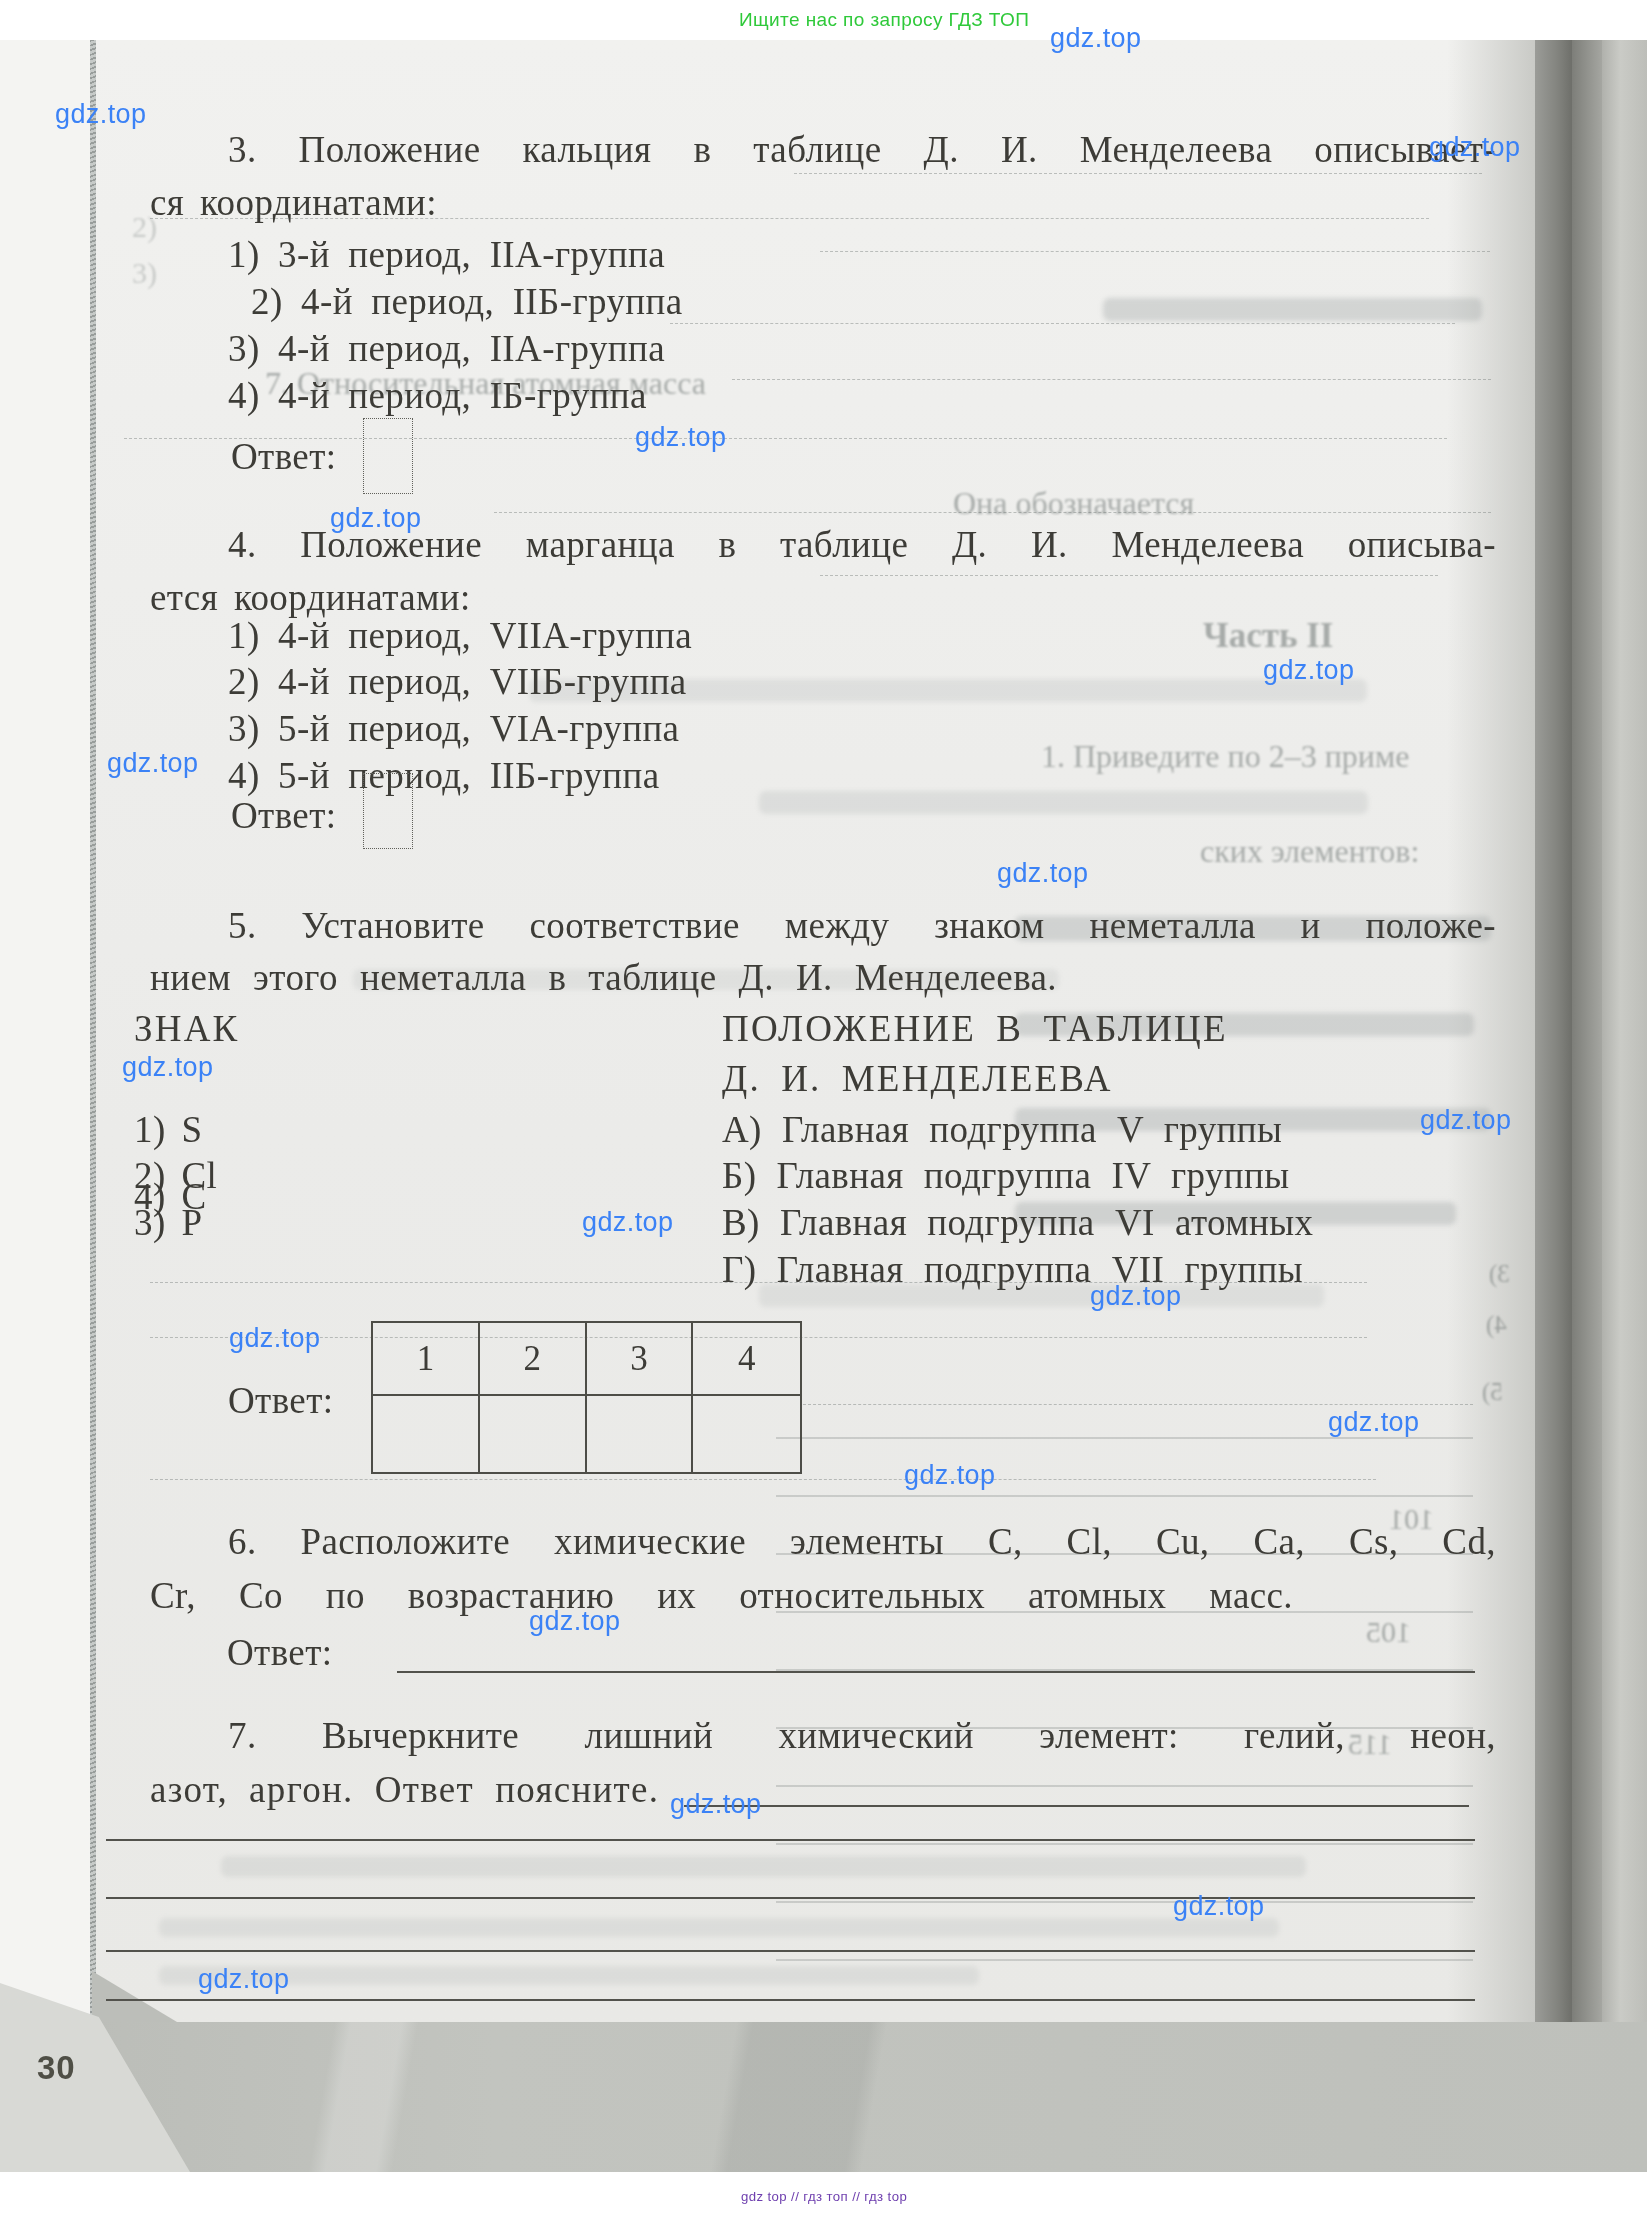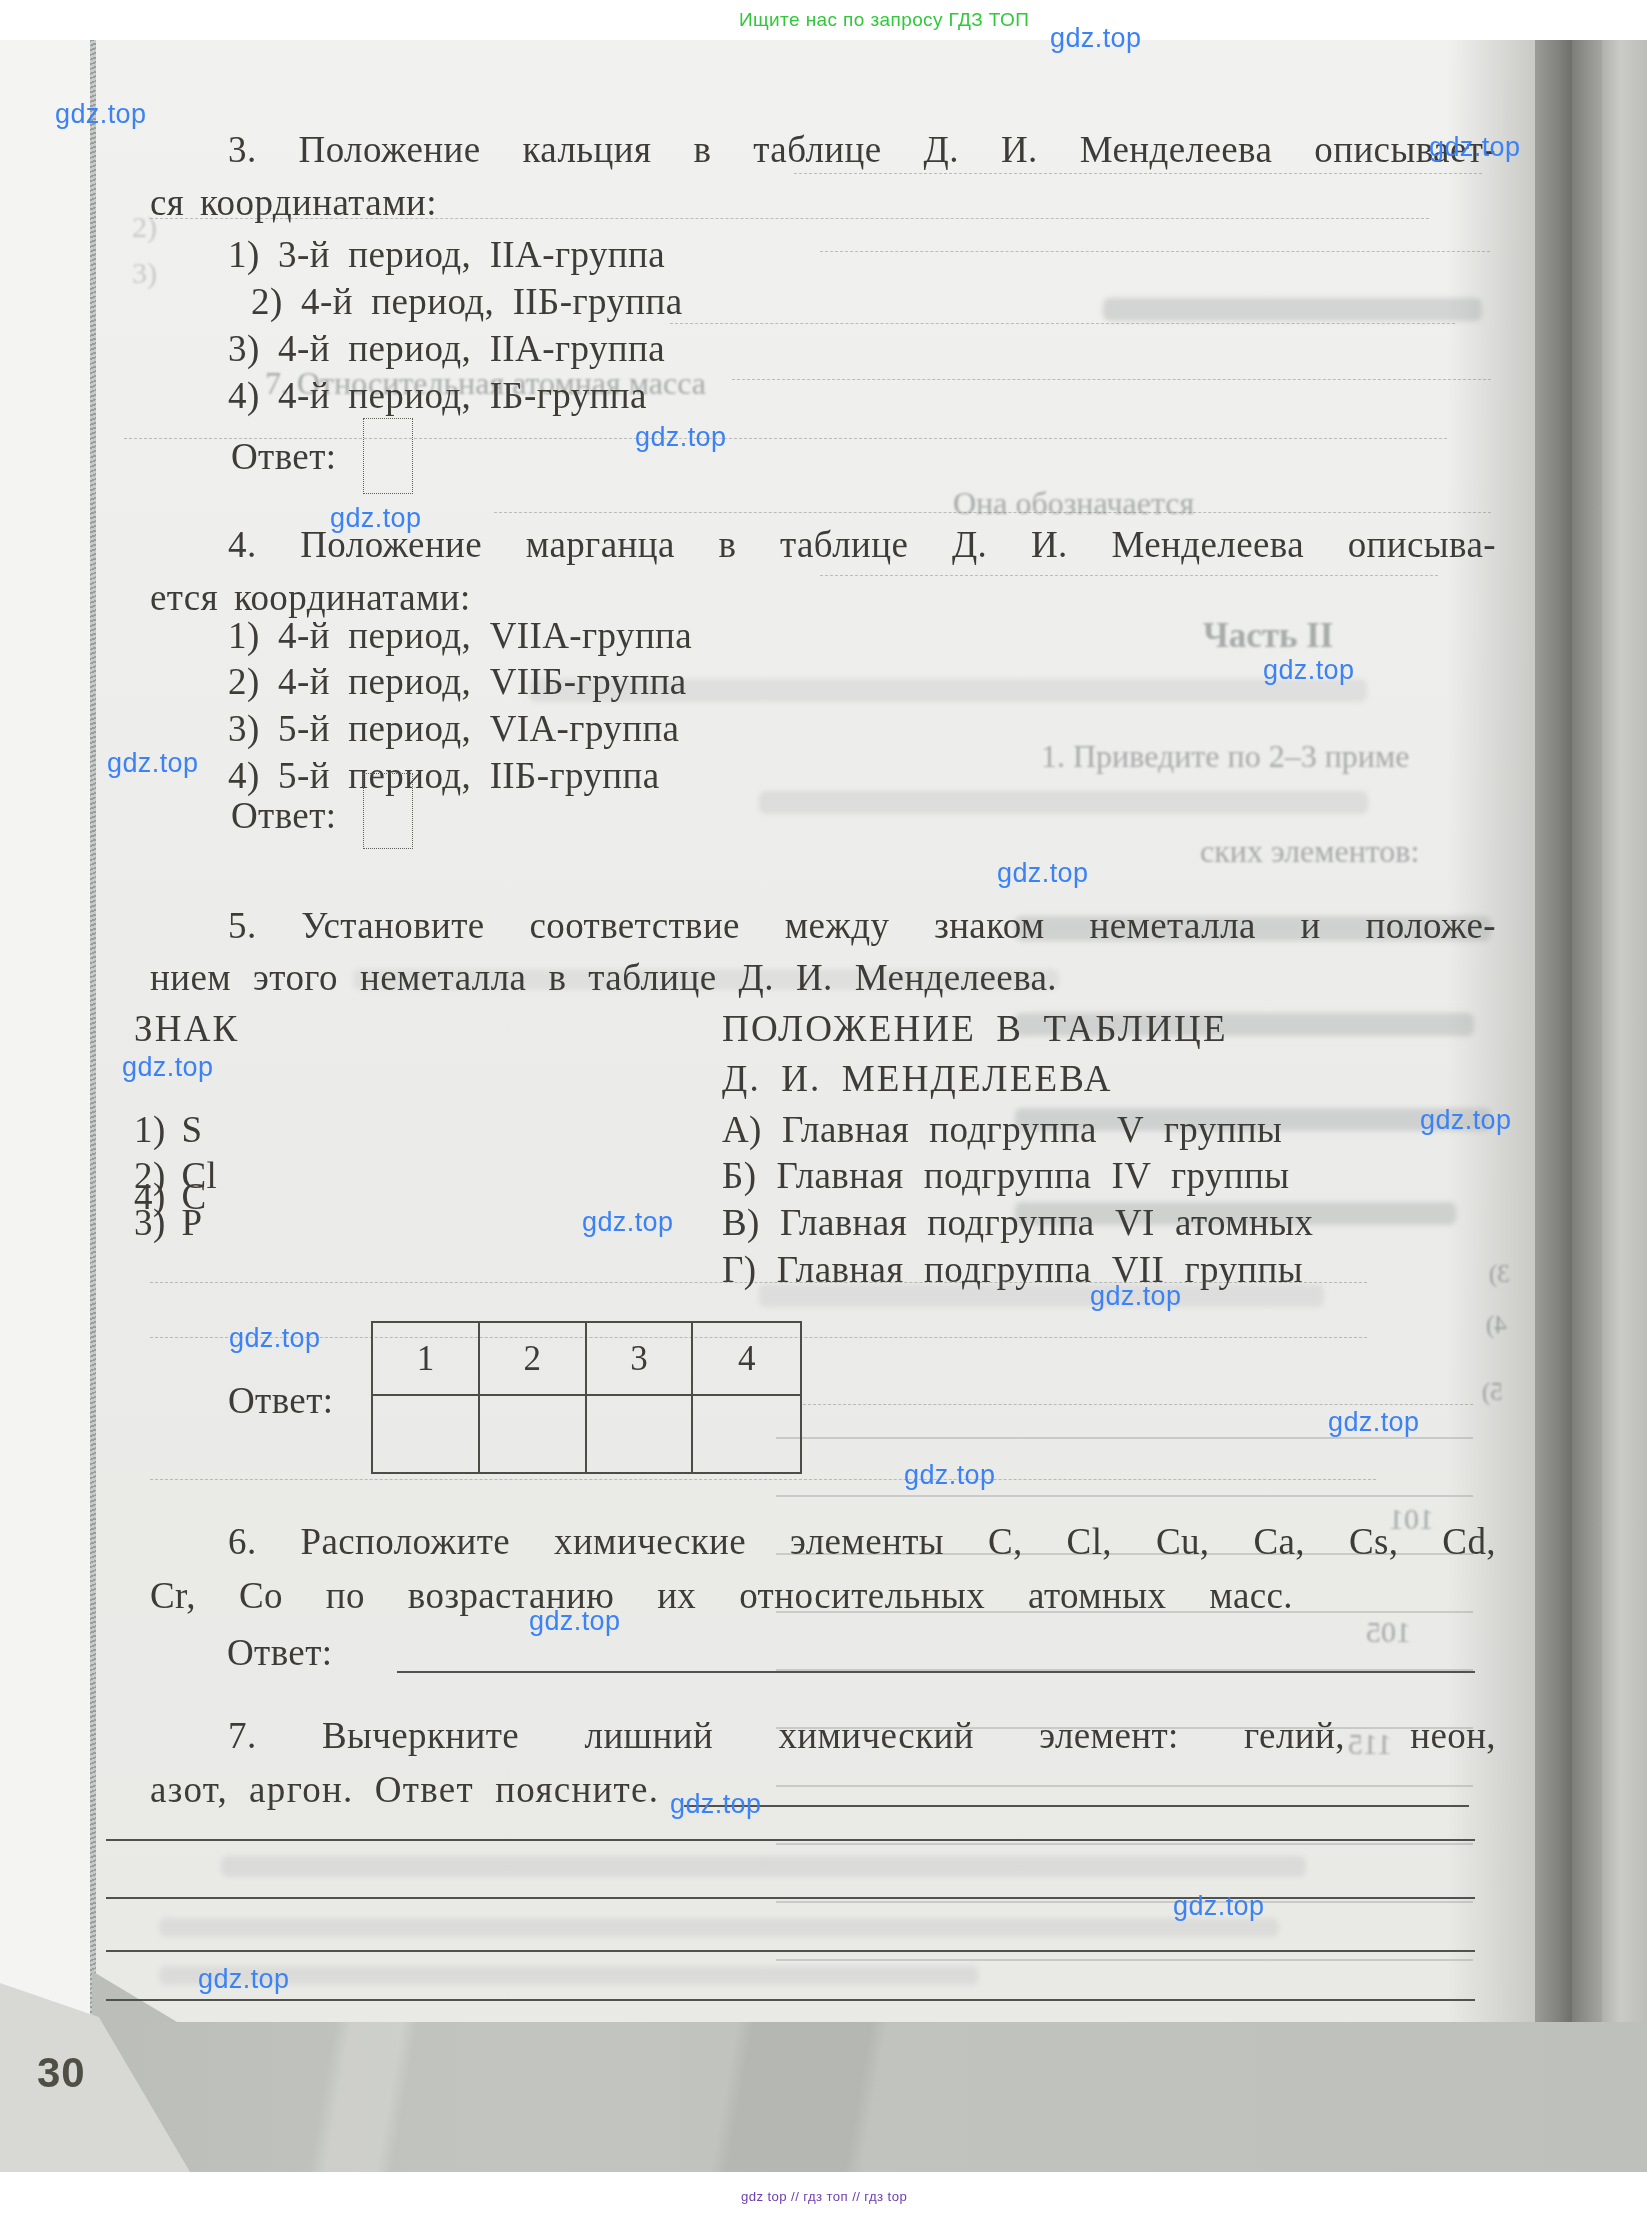--- a/index.html
+++ b/index.html
@@ -53,21 +53,21 @@
   .anstable .hc{border-right:2.6px solid #4d4d47;border-bottom:2.6px solid #4d4d47;
       display:flex;align-items:center;justify-content:center;font-size:35px;color:#3d3c37;}
   .anstable .hc:nth-child(4){border-right:none;}
   .anstable .bc{border-right:2.6px solid #4d4d47;}
   .anstable .bc:nth-child(8){border-right:none;}
   .greenpromo{position:absolute;left:739px;top:8.8px;font-family:"Liberation Sans",sans-serif;
       font-size:19px;color:#2fc93a;letter-spacing:0.4px;white-space:nowrap;}
   .purplefooter{position:absolute;left:741px;top:2189px;font-family:"Liberation Sans",sans-serif;
       font-size:13.2px;color:#6e3fae;letter-spacing:0.4px;white-space:nowrap;}
   .pagenum{position:absolute;left:37px;top:2049px;font-family:"Liberation Sans",sans-serif;
-      font-weight:bold;font-size:42px;color:#4f4f46;letter-spacing:0.9px;}
+      font-weight:bold;font-size:33px;color:#4f4f46;letter-spacing:0.9px;}
 </style>
 </head>
 <body>
 
 <div id="screen">
 
   <div class="abs paper"></div>
   <div class="abs leftstrip"></div>
   <div class="abs hatchline"></div>
   <div class="abs zfade"></div>

